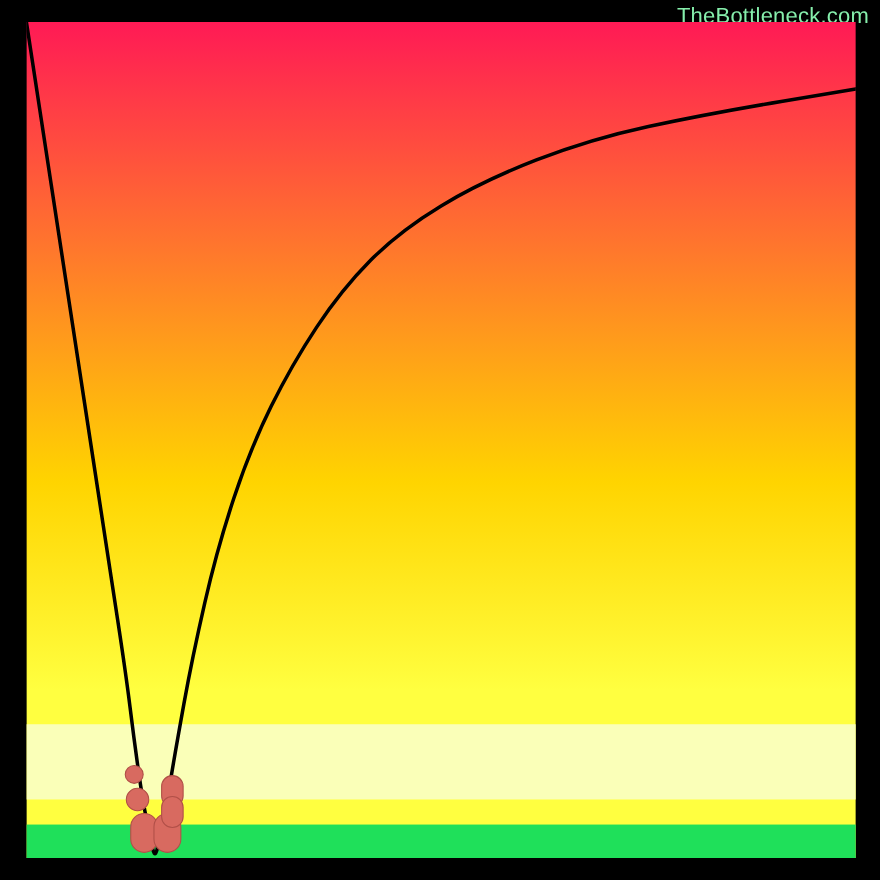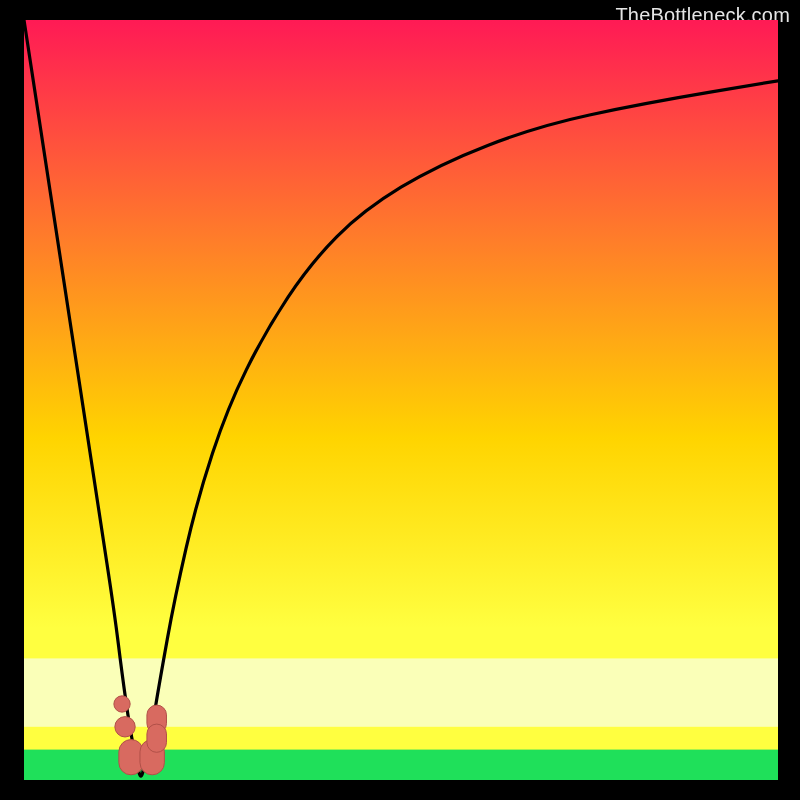--- a/index.html
+++ b/index.html
@@ -19,21 +19,21 @@
     height: 760px;
     background: #000;
   }
   svg {
     display: block;
   }
   .watermark {
     position: absolute;
     top: 4px;
     right: 10px;
-    color: #e5e5e5;
+    color: #86efac;
     font-size: 20px;
     font-weight: 500;
     letter-spacing: 0.2px;
   }
 </style>
 </head>
 <body>
 
 <div class="watermark">TheBottleneck.com</div>
 

